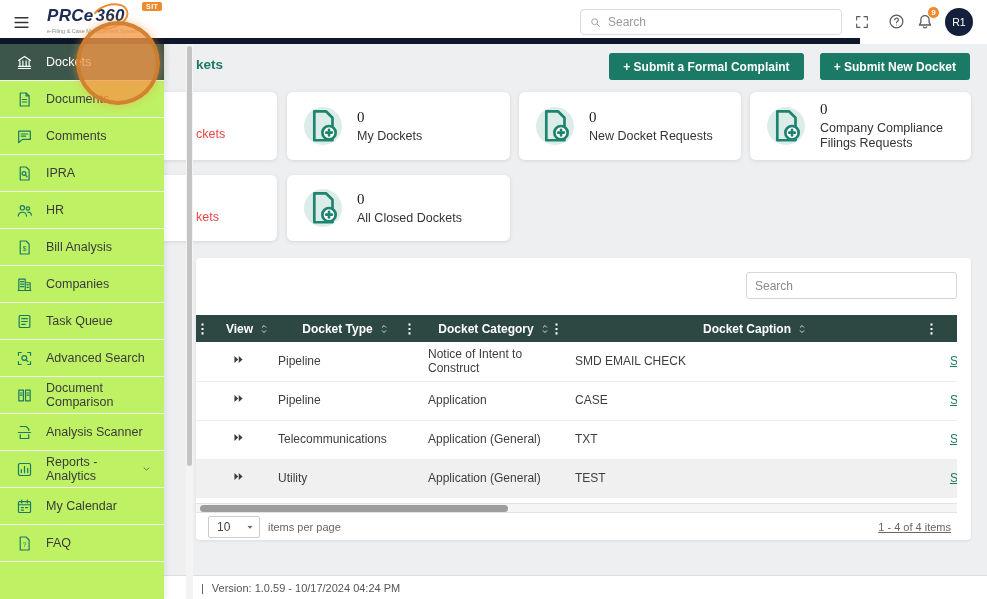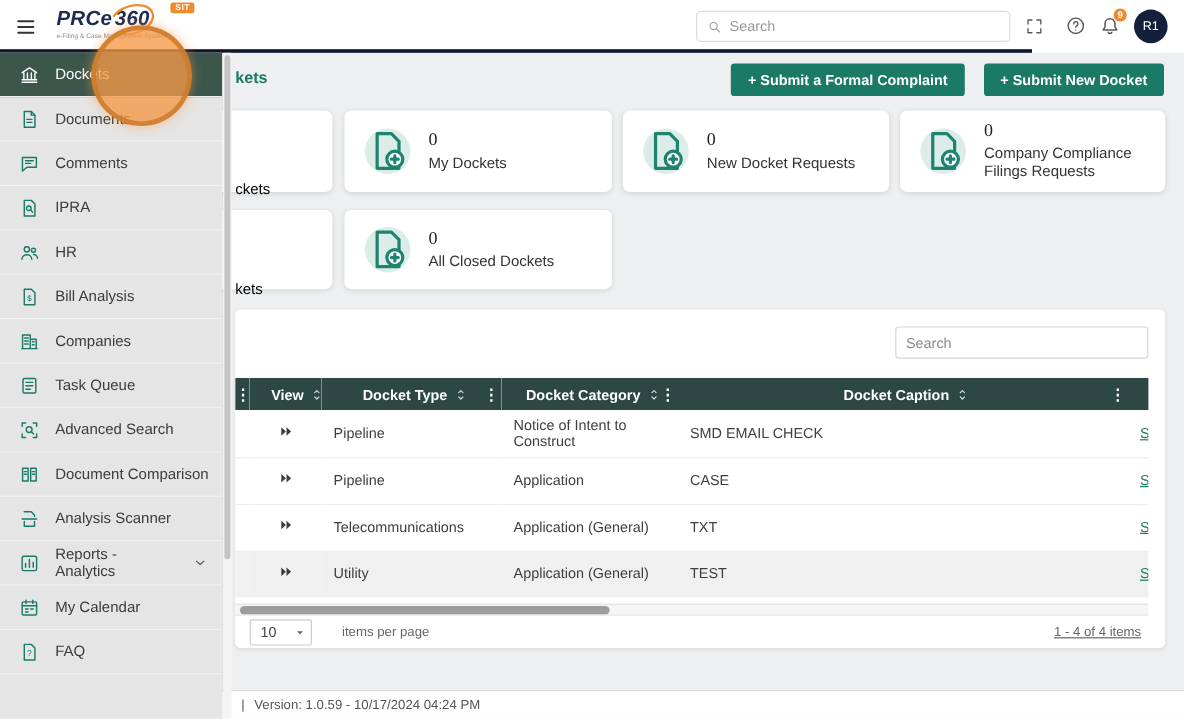--- a/index.html
+++ b/index.html
@@ -1,20 +1,20 @@
 <!DOCTYPE html>
 <html><head>
 <meta charset="utf-8">
 <style>
   *{margin:0;padding:0;box-sizing:border-box;}
   html,body{width:987px;height:599px;overflow:hidden;}
   body{font-family:"Liberation Sans",sans-serif;background:#fff;position:relative;}
 
   
-  .header{position:absolute;top:0;left:0;width:860px;height:44px;background:#fff;border-bottom:3px solid #0f172a;z-index:10;}
+  .header{position:absolute;top:0;left:0;width:860px;height:44px;background:#fff;border-bottom:6px solid #0f172a;z-index:10;}
   .burger{position:absolute;left:12px;top:13px;width:19px;height:19px;color:#333;cursor:pointer;}
   .logo{position:absolute;left:47px;top:7px;cursor:pointer;}
   .logo-line{font-size:17px;font-weight:bold;font-style:italic;color:#1c2b52;letter-spacing:.3px;line-height:1;white-space:nowrap;}
   .logo-360{position:relative;display:inline-block;padding:0 2px;}
   .logo-360::after{content:"";position:absolute;left:-3px;top:-3px;width:34px;height:21px;border:2px solid #ef8b2d;border-left-color:transparent;border-radius:50%;transform:rotate(-18deg);}
   .logo-tagline{font-size:6px;color:#8a8a8a;margin-top:4px;white-space:nowrap;transform:scale(.92);transform-origin:left;}
   .env-badge{position:absolute;left:142px;top:2px;background:#ef8b2d;color:#fff;font-size:7px;font-weight:bold;padding:1px 4px;border-radius:2px;letter-spacing:.5px;}
   .hsearch{position:absolute;left:580px;top:9px;width:262px;height:26px;border:1px solid #dcdcdc;border-radius:4px;display:flex;align-items:center;padding:0 8px;gap:6px;background:#fff;}
   .hsearch .hsi{width:13px;height:13px;color:#9a9a9a;flex:0 0 13px;}
   .hsearch input{border:none;outline:none;flex:1;font-size:12px;color:#444;font-family:inherit;background:transparent;}
@@ -36,21 +36,21 @@
   #cardB{left:287px;top:48px;width:223px;height:68px;}
   #cardC{left:519px;top:48px;width:222px;height:68px;}
   #cardD{left:750px;top:48px;width:221px;height:68px;}
   #cardE{left:64px;top:131px;width:213px;height:66px;}
   #cardF{left:287px;top:131px;width:223px;height:66px;}
   .chip{width:38px;height:38px;border-radius:50%;background:#dcede9;color:#1e8470;display:flex;align-items:center;justify-content:center;flex:0 0 38px;}
   .chip svg{width:20px;height:20px;}
   .ctext{display:flex;flex-direction:column;gap:3px;}
   .count{font-family:"Liberation Serif",serif;font-size:15px;color:#1d1d1d;}
   .clabel{font-size:12.5px;color:#333;line-height:1.18;max-width:142px;}
-  .frag{position:absolute;left:132px;top:35px;font-size:12.5px;color:#000000;margin-top:24px;}
+  .frag{position:absolute;left:132px;top:35px;font-size:12.5px;color:#ef4444;}
 
   
   .panel{position:absolute;left:196px;top:214px;width:775px;height:282px;background:#fff;border-radius:4px;box-shadow:0 1px 3px rgba(0,0,0,0.08);}
   .gsearch{position:absolute;top:14px;right:14px;width:211px;height:27px;border:1px solid #d6d6d6;border-radius:3px;padding:0 8px;font-size:12px;color:#444;font-family:inherit;outline:none;}
   .gsearch::placeholder{color:#8a8a8a;}
   .gviewport{position:absolute;top:57px;left:0;width:761px;height:183px;overflow:hidden;}
   table{border-collapse:collapse;table-layout:fixed;width:804px;}
   th{background:#2d4843;color:#fff;height:27px;font-size:12px;font-weight:600;text-align:center;padding:0 4px 0 10px;position:relative;white-space:nowrap;}
   th.cv{padding-left:18px;}
   td{height:39px;border-bottom:1px solid #ededed;font-size:12px;color:#3e3e3e;padding:0 8px 0 10px;vertical-align:middle;line-height:1.2;}
@@ -60,25 +60,25 @@
   .thdots{color:#fff;cursor:pointer;display:inline-block;}
   .thdots.abs{position:absolute;right:2px;top:50%;transform:translateY(-50%);}
   .dots-glyph{font-size:13px;line-height:14px;}
   .ffwrap{width:13px;height:13px;color:#3c3c3c;display:inline-block;cursor:pointer;}
   .rowlink{color:#1b7a66;text-decoration:underline;cursor:pointer;font-size:12px;}
   .hscroll{position:absolute;top:245px;left:0;width:761px;height:9px;background:#f5f5f5;border-top:1px solid #e3e3e3;}
   .hthumb{position:absolute;left:4px;top:1px;width:308px;height:7px;background:#9d9d9d;border-radius:4px;cursor:pointer;}
   .pager{position:absolute;top:254px;left:0;width:761px;height:28px;border-top:1px solid #e2e2e2;display:flex;align-items:center;padding:0 6px 0 12px;font-size:11px;color:#666;}
   .pagesize{width:52px;height:22px;border:1px solid #ccc;border-radius:2px;background:#fff;display:flex;align-items:center;padding-left:8px;font-size:12px;color:#444;cursor:pointer;}
   .caret{margin-left:auto;margin-right:4px;width:10px;height:10px;color:#666;}
-  .pager-label{margin-left:25px;}
+  .pager-label{margin-left:8px;}
   .pager-range{margin-left:auto;text-decoration:underline;}
 
   
-  .sidebar{position:absolute;top:44px;left:0;width:185px;height:555px;background:#e5e5e5;z-index:20;box-shadow:2px 0 6px rgba(0,0,0,0.08);}
+  .sidebar{position:absolute;top:44px;left:0;width:164px;height:555px;background:#bef264;z-index:20;box-shadow:2px 0 6px rgba(0,0,0,0.08);}
   .sidebar-scroll{position:absolute;top:44px;left:186px;width:7px;height:555px;background:#f4f4f4;z-index:21;}
   .sidebar-thumb{position:absolute;top:2px;left:1px;width:5px;height:420px;background:#c4c4c4;border-radius:3px;cursor:pointer;}
   .nav-item{height:37px;display:flex;align-items:center;padding-left:16px;gap:13px;border-bottom:1px solid #f1f1f1;font-size:12.5px;color:#3b3b3b;cursor:pointer;}
   .nav-item .si{width:17px;height:17px;color:#1b7a66;flex:0 0 17px;}
   .nav-item.active{background:#3c564c;color:#fff;}
   .nav-item.active .si{color:#fff;}
   .nav-chevron{margin-left:auto;margin-right:12px;width:14px;height:14px;color:#555;}
   .spotlight{position:absolute;left:76px;top:21px;width:84px;height:84px;border-radius:50%;background:rgba(243,153,70,0.78);border:4px solid rgba(206,122,42,0.85);box-shadow:0 0 10px rgba(243,153,70,0.55);z-index:40;}
 
   

